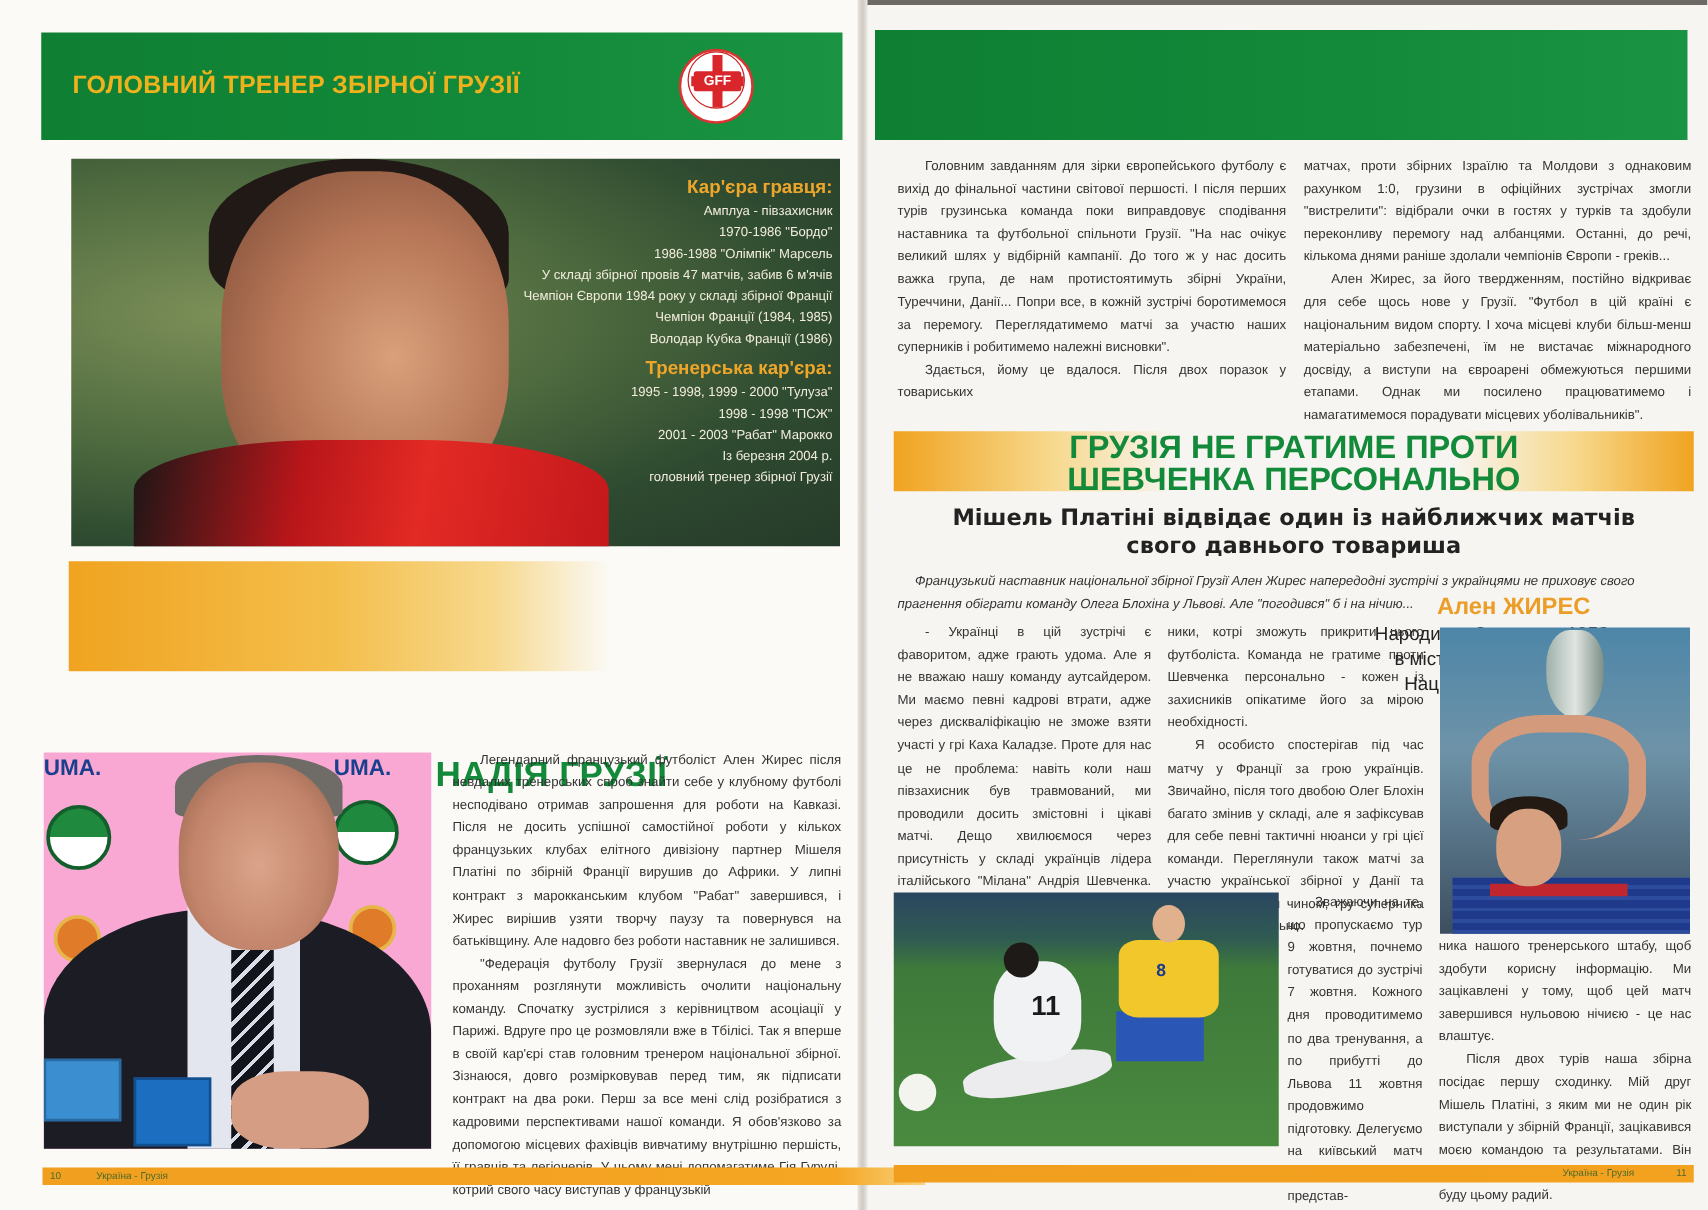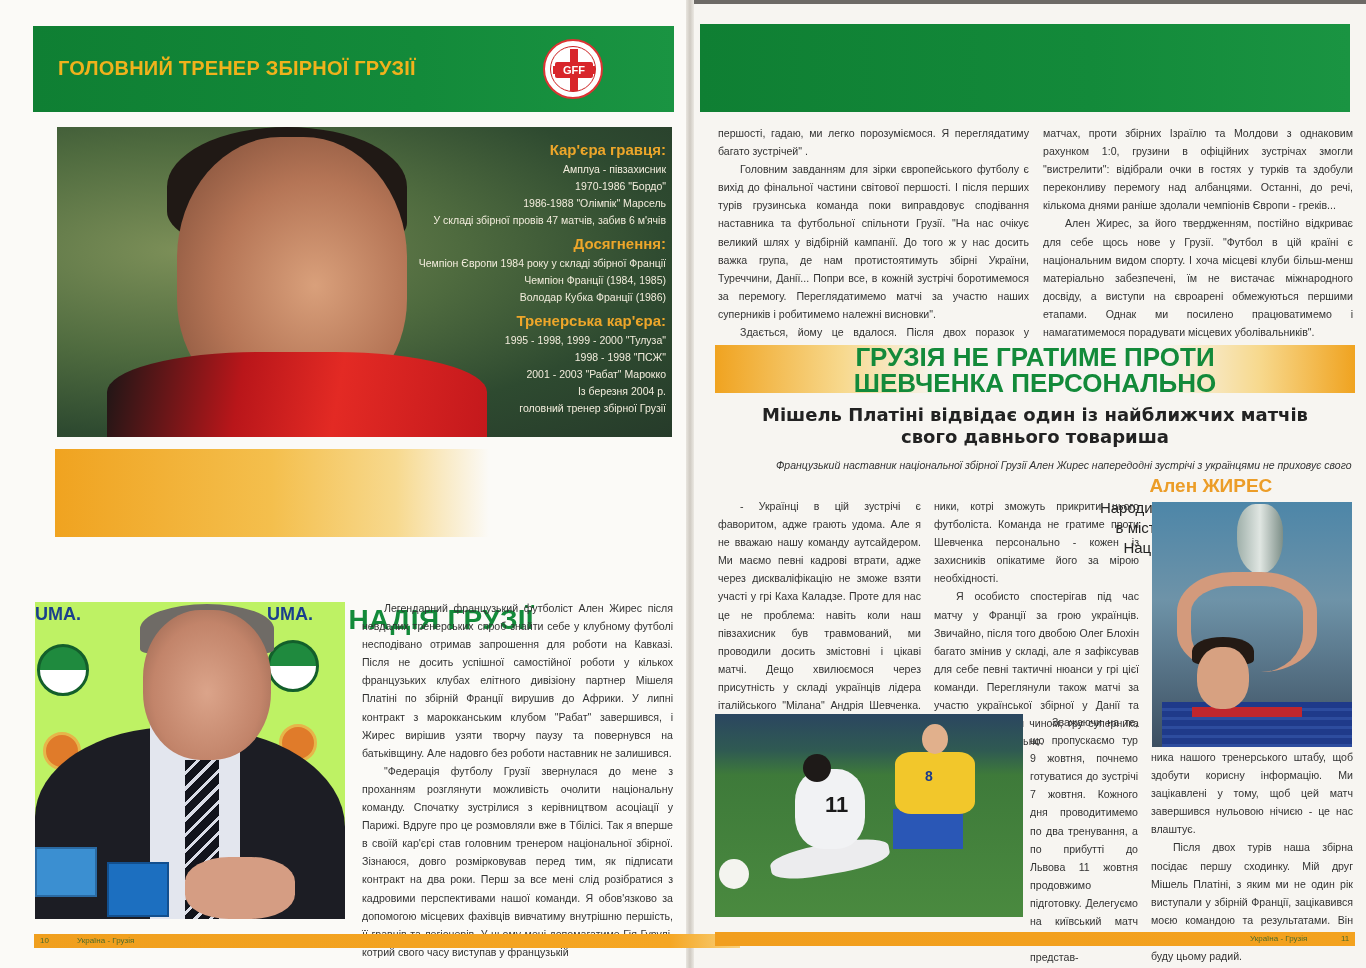--- a/index.html
+++ b/index.html
@@ -14,21 +14,21 @@
   .page-right { left: 690px; width: 676px; background: #f7f5f1; }
   .gutter { position: absolute; left: 686px; top: 0; width: 8px; height: 968px;
     background: linear-gradient(90deg, #e8e5df, #cfcac2, #ebe8e2); }
   .topshade { position: absolute; left: 694px; top: 0; width: 672px; height: 4px; background: #6d6a66; }
 
   .green-band { position: absolute; background: linear-gradient(90deg, #0f7f33, #138a3a 60%, #1a9442); }
   .band-left { left: 33px; top: 26px; width: 641px; height: 86px; }
   .band-right { left: 700px; top: 24px; width: 650px; height: 88px; }
   .band-title { position: absolute; left: 25px; top: 31px; color: #f0b21c; font-weight: bold; font-size: 20px; letter-spacing: 0.2px; }
   .gff-logo { position: absolute; left: 510px; top: 13px; width: 60px; height: 60px; border-radius: 50%;
-    background: #fff; border: 2px solid #d33; display: flex; align-items: center; justify-content: center; }
+    background: #fff; border: 2px solid #d33; display: flex; align-items: flex-start; justify-content: center; }
   .gff-inner { width: 46px; height: 46px; border-radius: 50%; border: 1px solid #c22; position: relative; background: #fff; }
   .gff-cross-v { position: absolute; left: 19px; top: 2px; width: 8px; height: 42px; background: #d8262b; }
   .gff-cross-h { position: absolute; left: 2px; top: 19px; width: 42px; height: 8px; background: #d8262b; }
   .gff-text { position: absolute; left: 4px; top: 15px; width: 38px; text-align: center; font-size: 11px; font-weight: bold; color: #fff;
     background: #d8262b; line-height: 16px; border-radius: 2px; }
 
   
   .portrait { position: absolute; left: 57px; top: 127px; width: 615px; height: 310px; overflow: hidden;
     background: radial-gradient(ellipse at 20% 40%, #7c8f58 0%, #4f6b3f 40%, #2e4a30 70%, #263b2a 100%); }
   .p-head { position: absolute; left: 120px; top: 10px; width: 230px; height: 270px; border-radius: 45% 45% 40% 40%;
@@ -42,21 +42,21 @@
   
   .yellow-strip { position: absolute; left: 55px; top: 449px; width: 620px; height: 88px;
     background: linear-gradient(90deg, #f0a320 0%, #f4bf4d 35%, #f7d98e 55%, rgba(251,250,247,0) 70%); }
   .bio { position: absolute; right: 44px; top: 458px; text-align: center; margin-top: 16px; }
   .bio .name { color: #ec9d28; font-weight: bold; font-size: 19px; line-height: 24px; }
   .bio .line { color: #222; font-size: 15px; line-height: 20px; }
 
   .headline-left { position: absolute; left: 144px; top: 560px; color: #138a3a; font-weight: bold; font-size: 28px; letter-spacing: 0.3px; margin-top: 44px; }
 
   
-  .photo2 { position: absolute; left: 35px; top: 602px; width: 310px; height: 317px; overflow: hidden; background: #bef264; }
+  .photo2 { position: absolute; left: 35px; top: 602px; width: 310px; height: 317px; overflow: hidden; background: #f9a8d4; }
   .ph2-logo { position: absolute; color: #1a3f8c; font-weight: bold; font-size: 18px; }
   .ph2-badge { position: absolute; width: 52px; height: 52px; border-radius: 50%; border: 3px solid #135f2b;
     background: linear-gradient(180deg, #1f8a3e 50%, #fff 50%); }
   .ph2-badge2 { position: absolute; width: 38px; height: 38px; border-radius: 50%; background: #e07b2a; border: 3px solid #e6b64a; }
   .ph2-suit { position: absolute; left: 0; top: 125px; width: 310px; height: 200px; border-radius: 45% 50% 0 0; background: #1c1d24; }
   .ph2-shirt { position: absolute; left: 115px; top: 120px; width: 90px; height: 200px; background: #e3e6ee; }
   .ph2-tie { position: absolute; left: 150px; top: 158px; width: 34px; height: 160px;
     background: repeating-linear-gradient(135deg, #12141c 0 8px, #d9dce6 8px 11px); }
   .ph2-face { position: absolute; left: 108px; top: 8px; width: 128px; height: 150px; border-radius: 45% 45% 45% 45%;
     background: radial-gradient(ellipse at 50% 55%, #dba48a 0%, #c2846a 60%, #8d5e4a 100%); }
@@ -77,21 +77,21 @@
   
   .r-col1 { left: 718px; top: 124px; width: 311px; }
   .r-col2 { left: 1043px; top: 124px; width: 310px; }
   .r-head-bar { position: absolute; left: 715px; top: 345px; width: 640px; height: 48px;
     background: linear-gradient(90deg, #f0a320 0%, #f7d98e 20%, rgba(255,255,255,0) 35%, rgba(255,255,255,0) 70%, #f7d98e 85%, #f0a320 100%); }
   .r-headline { position: absolute; left: 700px; top: 344px; width: 670px; text-align: center; color: #138a3a;
     font-weight: bold; font-size: 26px; line-height: 26px; }
   .r-sub { position: absolute; left: 700px; top: 404px; width: 670px; text-align: center; color: #222;
     font-weight: bold; font-size: 18px; line-height: 22px; font-family: "DejaVu Sans", sans-serif; }
   .r-lead { position: absolute; left: 718px; top: 456px; width: 640px; font-style: italic; font-size: 10.5px; line-height: 18px; color: #333; }
-  .r-lead span { display: block; margin-left: 44px; }
+  .r-lead span { display: block; }
   .r-lead .first { text-indent: 14px; }
 
   .r-c1 { left: 718px; top: 497px; width: 203px; }
   .r-c2 { left: 934px; top: 497px; width: 205px; }
   .r-c3 { left: 1030px; top: 713px; width: 108px; text-align: justify; }
   .r-c4 { left: 1151px; top: 748px; width: 202px; }
 
   .photo-match { position: absolute; left: 715px; top: 714px; width: 308px; height: 203px; overflow: hidden;
     background: linear-gradient(180deg, #2b4660 0%, #2f5a52 18%, #3e7a3a 30%, #4a8a3f 100%); }
   .pm-player1 { position: absolute; left: 80px; top: 55px; width: 70px; height: 80px; border-radius: 40%; background: #f1f2f4; }
@@ -136,21 +136,20 @@
 <div class="portrait">
   <div class="p-hair"></div>
   <div class="p-head"></div>
   <div class="p-jacket"></div>
   <div class="career">
     <h3>Кар'єра гравця:</h3>
     <div>Амплуа - півзахисник</div>
     <div>1970-1986 "Бордо"</div>
     <div>1986-1988 "Олімпік" Марсель</div>
     <div>У складі збірної провів 47 матчів, забив 6 м'ячів</div>
-    <h3>Досягнення:</h3>
     <div>Чемпіон Європи 1984 року у складі збірної Франції</div>
     <div>Чемпіон Франції (1984, 1985)</div>
     <div>Володар Кубка Франції (1986)</div>
     <h3>Тренерська кар'єра:</h3>
     <div>1995 - 1998, 1999 - 2000 "Тулуза"</div>
     <div>1998 - 1998 "ПСЖ"</div>
     <div>2001 - 2003 "Рабат" Марокко</div>
     <div>Із березня 2004 р.</div>
     <div>головний тренер збірної Грузії</div>
   </div>
@@ -189,40 +188,40 @@
 </div>
 
 <div class="footer-bar footer-left">
   <span class="footer-num" style="left:6px;">10</span>
   <span class="footer-label" style="left:43px;">Україна - Грузія</span>
 </div>
 
 <div class="green-band band-right"></div>
 
 <div class="body-text r-col1">
-  <p style="text-indent:0">першості, гадаю, ми легко порозуміємося. Я переглядатиму багато зустрічей" .</p>
   <p>Головним завданням для зірки європейського футболу є вихід до фінальної частини світової першості. І після перших турів грузинська команда поки виправдовує сподівання наставника та футбольної спільноти Грузії. "На нас очікує великий шлях у відбірній кампанії. До того ж у нас досить важка група, де нам протистоятимуть збірні України, Туреччини, Данії... Попри все, в кожній зустрічі боротимемося за перемогу. Переглядатимемо матчі за участю наших суперників і робитимемо належні висновки".</p>
   <p>Здається, йому це вдалося. Після двох поразок у товариських</p>
 </div>
 <div class="body-text r-col2">
   <p style="text-indent:0">матчах, проти збірних Ізраїлю та Молдови з однаковим рахунком 1:0, грузини в офіційних зустрічах змогли "вистрелити": відібрали очки в гостях у турків та здобули переконливу перемогу над албанцями. Останні, до речі, кількома днями раніше здолали чемпіонів Європи - греків...</p>
   <p>Ален Жирес, за його твердженням, постійно відкриває для себе щось нове у Грузії. "Футбол в цій країні є національним видом спорту. І хоча місцеві клуби більш-менш матеріально забезпечені, їм не вистачає міжнародного досвіду, а виступи на євроарені обмежуються першими етапами. Однак ми посилено працюватимемо і намагатимемося порадувати місцевих уболівальників".</p>
 </div>
 
 <div class="r-head-bar"></div>
 <div class="r-headline">
   <div>ГРУЗІЯ НЕ ГРАТИМЕ ПРОТИ</div>
   <div>ШЕВЧЕНКА ПЕРСОНАЛЬНО</div>
 </div>
 <div class="r-sub">
   <div>Мішель Платіні відвідає один із найближчих матчів</div>
   <div>свого давнього товариша</div>
 </div>
 <div class="r-lead">
   <span class="first">Французький наставник національної збірної Грузії Ален Жирес напередодні зустрічі з українцями не приховує свого</span>
+  <span>прагнення обіграти команду Олега Блохіна у Львові. Але "погодився" б і на нічию...</span>
 </div>
 
 <div class="body-text r-c1">
   <p>- Українці в цій зустрічі є фаворитом, адже грають удома. Але я не вважаю нашу команду аутсайдером. Ми маємо певні кадрові втрати, адже через дискваліфікацію не зможе взяти участі у грі Каха Каладзе. Проте для нас це не проблема: навіть коли наш півзахисник був травмований, ми проводили досить змістовні і цікаві матчі. Дещо хвилюємося через присутність у складі українців лідера італійського "Мілана" Андрія Шевченка. Він грає у досить широкому "діапазоні" поля, але у нас є захис-</p>
 </div>
 <div class="body-text r-c2">
   <p style="text-indent:0">ники, котрі зможуть прикрити цього футболіста. Команда не гратиме проти Шевченка персонально - кожен із захисників опікатиме його за мірою необхідності.</p>
   <p>Я особисто спостерігав під час матчу у Франції за грою українців. Звичайно, після того двобою Олег Блохін багато змінив у складі, але я зафіксував для себе певні тактичні нюанси у грі цієї команди. Переглянули також матчі за участю української збірної у Данії та Казахстані. Таким чином, гру суперника вивчили досконально.</p>
 </div>
 

